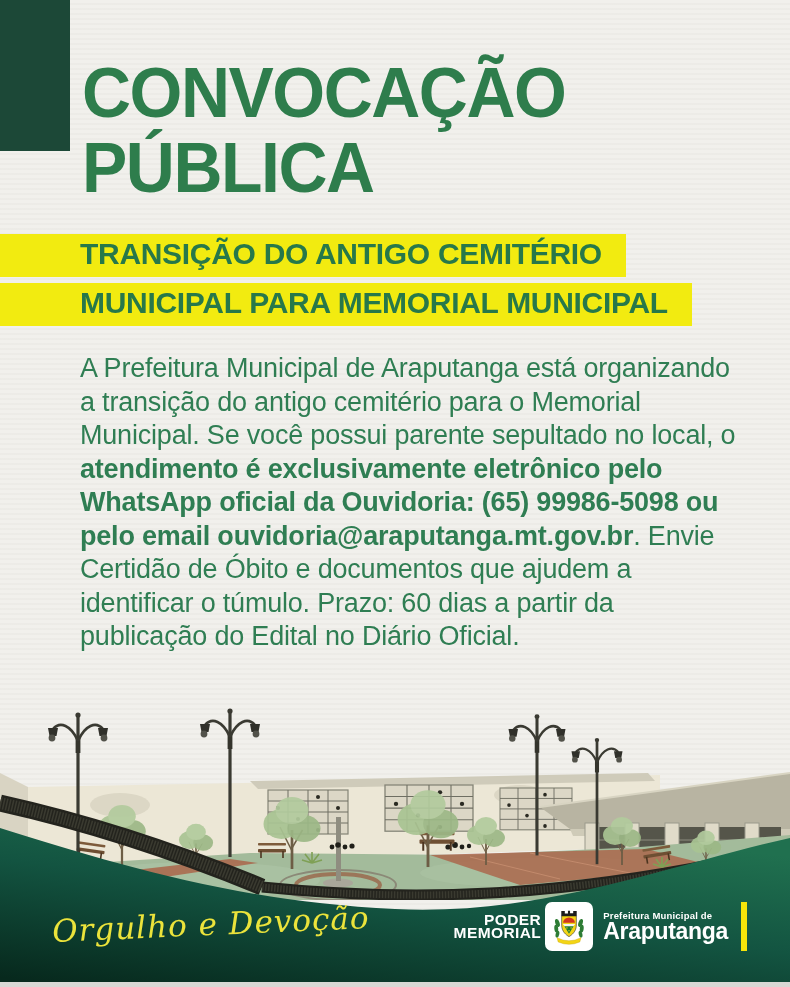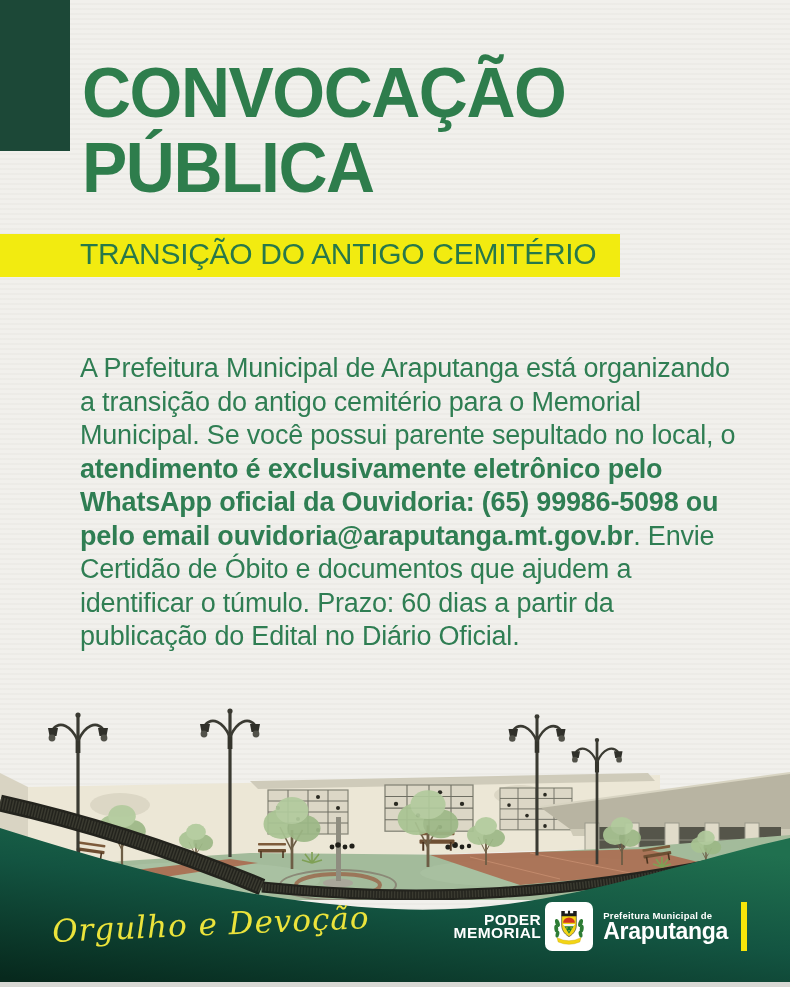--- a/index.html
+++ b/index.html
@@ -28,21 +28,21 @@
     font-size:70px; line-height:75px; font-weight:700;
     letter-spacing:-1.5px; color:#2e7d4c;
     transform:scaleX(.97); transform-origin:left top;
     white-space:nowrap;
   }
   .title span { display:block; }
 
   .subtitle-bar {
     position:absolute; left:0;
     background:#f2eb10; color:#27784a;
-    font-size:30px; font-weight:400; letter-spacing:-.3px;
+    font-size:30px; font-weight:700; letter-spacing:-.3px;
     padding:3px 24px 6px 80px;
     white-space:nowrap;
   }
   .subtitle-bar.line1 { top:234px; }
   .subtitle-bar.line2 { top:283px; }
 
   
   .body-text {
     position:absolute; left:80px; top:352px; width:658px;
     font-size:27px; line-height:33.5px; letter-spacing:-.2px;
@@ -94,20 +94,21 @@
 
 <div class="poster">
 
   <div class="accent-block"></div>
   <h1 class="title">
       <span>CONVOCAÇÃO</span>
       <span>PÚBLICA</span>
     </h1>
 
   <div class="subtitle-bar line1">TRANSIÇÃO DO ANTIGO CEMITÉRIO</div>
+  <div class="subtitle-bar line2">MUNICIPAL PARA MEMORIAL MUNICIPAL</div>
 
   <p class="body-text"><span>A Prefeitura Municipal de Araputanga está organizando a transição do antigo cemitério para o Memorial Municipal. Se você possui parente sepultado no local, o </span><strong>atendimento é exclusivamente eletrônico pelo WhatsApp oficial da Ouvidoria: (65) 99986-5098 ou pelo email ouvidoria@araputanga.mt.gov.br</strong><span>. Envie Certidão de Óbito e documentos que ajudem a identificar o túmulo. Prazo: 60 dias a partir da publicação do Edital no Diário Oficial.</span></p>
 
   <div class="illustration">
     <svg width="790" height="205" viewBox="0 0 790 205">
       <defs>
         <g id="lamp">
           <line x1="0" y1="8" x2="0" y2="152" stroke="#3a3a32" stroke-width="3.2"></line>
           <circle cx="0" cy="6" r="2.6" fill="#3a3a32"></circle>
           <rect x="-2.4" y="28" width="4.8" height="16" fill="#34342c"></rect>

